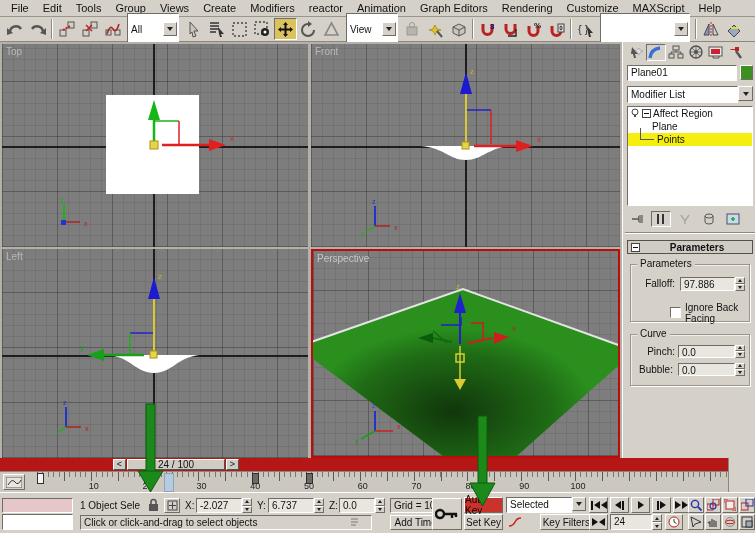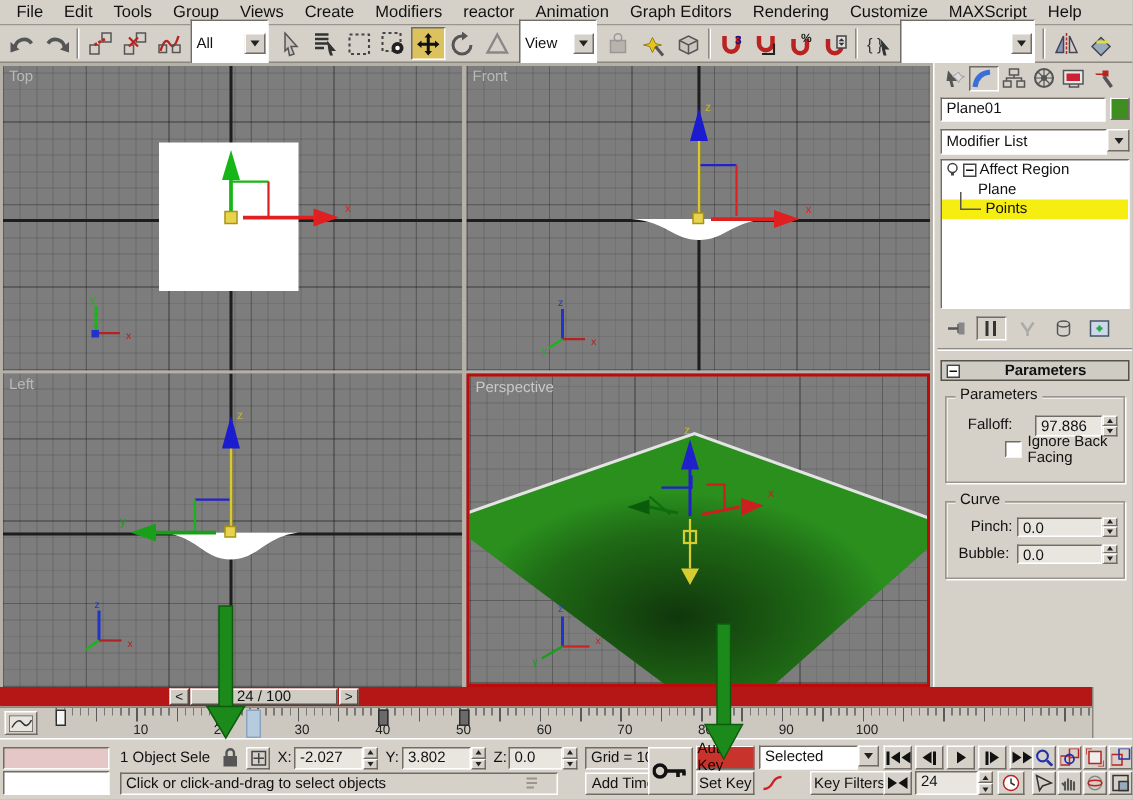--- a/index.html
+++ b/index.html
@@ -489,32 +489,32 @@
   <div class="rollhdr" style="left:4px;top:198px;width:126px;height:14px;">
     <span class="minusbox" style="margin-left:3px;">
         <div></div>
       </span>
     <span style="flex:1;text-align:center;">Parameters</span>
   </div>
 
   <div class="group" style="left:7px;top:222px;width:120px;height:58px;">
     <span class="glabel">Parameters</span>
     <div class="prow" style="left:8px;top:11px;width:106px;height:15px;">
-      <span style="width:36px;text-align:right;margin-right:15px;">Falloff:</span>
+      <span style="width:36px;text-align:right;margin-right:5px;">Falloff:</span>
       <span class="field" style="flex:1;height:14px;background:#e9e6df;">97.886</span>
       <span class="spin" style="height:14px;">
           <div>
             <span class="sup"></span>
           </div>
           <div>
             <span class="sdn"></span>
           </div>
         </span>
     </div>
-    <div class="prow" style="left:8px;top:28px;width:106px;height:13px;padding-left:31px;">
+    <div class="prow" style="left:8px;top:41px;width:106px;height:13px;padding-left:31px;">
       <span class="chk"></span>
       <span style="margin-left:4px;font-size:10px;">Ignore Back Facing</span>
     </div>
   </div>
 
   <div class="group" style="left:7px;top:292px;width:120px;height:52px;">
     <span class="glabel">Curve</span>
     <div class="prow" style="left:8px;top:9px;width:106px;height:14px;">
       <span style="width:36px;text-align:right;margin-right:3px;">Pinch:</span>
       <span class="field" style="flex:1;height:13px;background:#e9e6df;">0.0</span>
@@ -597,21 +597,21 @@
   <span class="spin abs" style="left:242px;top:5px;height:15px;">
       <div>
         <span class="sup"></span>
       </div>
       <div>
         <span class="sdn"></span>
       </div>
     </span>
 
   <span class="slabel" style="left:257px;top:7px;">Y:</span>
-  <span class="sfield" style="left:268px;top:5px;width:46px;height:15px;line-height:13px;">3.802</span>
+  <span class="sfield" style="left:268px;top:5px;width:46px;height:15px;line-height:13px;">6.737</span>
   <span class="spin abs" style="left:314px;top:5px;height:15px;">
       <div>
         <span class="sup"></span>
       </div>
       <div>
         <span class="sdn"></span>
       </div>
     </span>
 
   <span class="slabel" style="left:329px;top:7px;">Z:</span>

